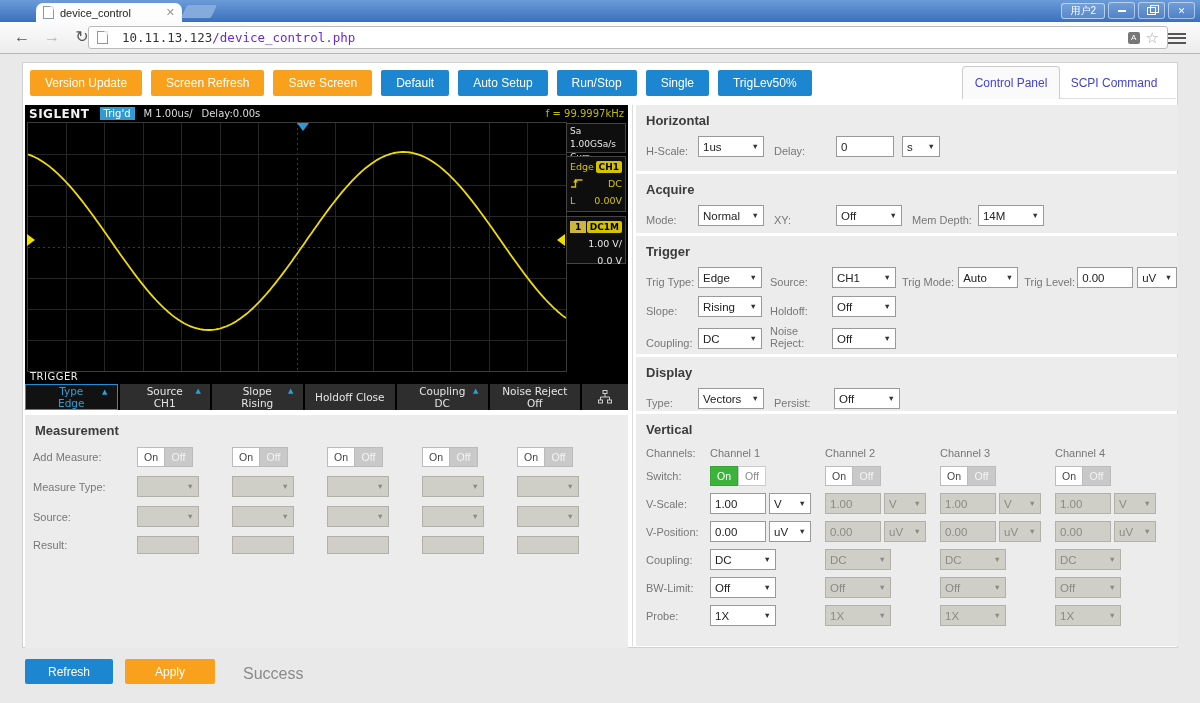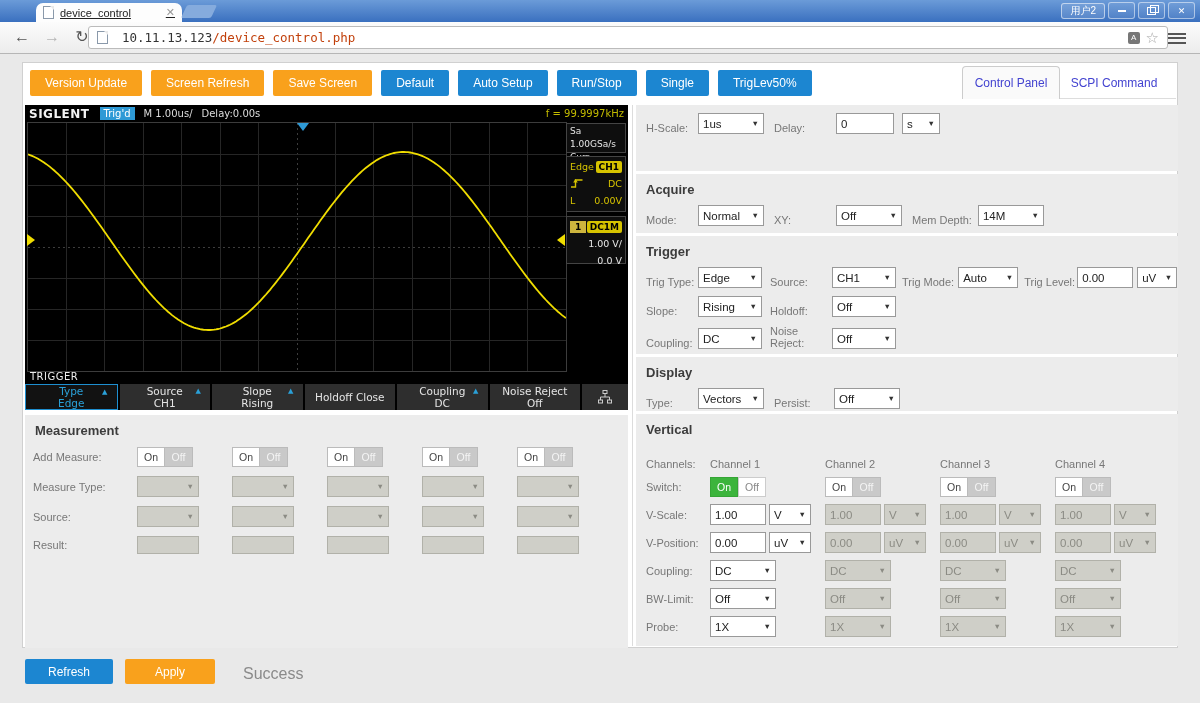--- a/index.html
+++ b/index.html
@@ -2,21 +2,21 @@
 <html><head>
 <meta charset="utf-8">
 <style>
   html,body{margin:0;padding:0;}
   #page{position:relative;width:1200px;height:703px;overflow:hidden;background:#e9e9e9;
         font-family:"Liberation Sans",sans-serif;-webkit-font-smoothing:antialiased;}
   
   #titlebar{position:absolute;left:0;top:0;width:1200px;height:22px;
             background:linear-gradient(#6b9bd8,#3a70bf);}
   #tab{position:absolute;left:36px;top:3px;width:132px;height:19px;background:#fdfdfd;
-       border-radius:7px 7px 0 0;display:flex;align-items:center;padding:0 7px;font-size:11px;color:#222;text-decoration:underline;}
+       border-radius:7px 7px 0 0;display:flex;align-items:center;padding:0 7px;font-size:11px;color:#222;}
   .doc-icon{width:9px;height:11px;border:1px solid #8a99aa;background:#fff;margin-right:6px;position:relative;flex:none;}
   .doc-icon:after{content:"";position:absolute;right:-1px;top:-1px;border:2px solid transparent;
                   border-right-color:#e9e9e9;border-top-color:#e9e9e9;}
   #tab .close{margin-left:auto;color:#999;font-size:11px;line-height:11px;}
   #newtab{position:absolute;left:184px;top:5px;width:30px;height:13px;background:#85abdd;
           transform:skewX(-25deg);border-radius:2px;}
   #winctl{position:absolute;right:5px;top:2px;display:flex;gap:3px;align-items:center;}
   .winbadge{height:14px;line-height:14px;padding:0 8px;border:1px solid rgba(255,255,255,.55);
             border-radius:3px;color:#fff;font-size:10px;background:rgba(255,255,255,.12);}
   .winbtn{width:25px;height:15px;border:1px solid rgba(255,255,255,.5);border-radius:3px;color:#fff;
@@ -24,21 +24,21 @@
   .glyph-min{width:8px;height:2px;background:#fff;}
   .glyph-restore{width:7px;height:6px;border:1px solid #fff;position:relative;}
   .glyph-restore:before{content:"";position:absolute;left:2px;top:-3px;width:7px;height:6px;border:1px solid #fff;}
   #browserbar{position:absolute;left:0;top:22px;width:1200px;height:31px;
               background:linear-gradient(#fcfcfc,#ececec);border-bottom:1px solid #b6b6b6;}
   .navico{position:absolute;top:4px;font-size:16px;color:#555;width:24px;text-align:center;line-height:22px;}
   #fwd{color:#b5b5b5;}
   #urlbox{position:absolute;left:88px;top:4px;width:1062px;height:21px;background:#fff;
           border:1px solid #bbb;border-radius:3px;display:flex;align-items:center;padding:0 8px;}
   #urltext{font-family:"DejaVu Sans Mono",monospace;font-size:12.5px;margin-left:8px;color:#333;}
-  #urltext .path{color:#c2410c;}
+  #urltext .path{color:#6d28d9;}
   #urlicons{margin-left:auto;display:flex;align-items:center;gap:6px;}
   .trans-icon{width:12px;height:12px;background:#777;border-radius:2px;color:#fff;font-size:8px;
               display:flex;align-items:center;justify-content:center;position:relative;}
   .trans-icon:before{content:"";position:absolute;left:-3px;top:3px;width:8px;height:8px;background:#a9a9a9;border-radius:1px;z-index:-1;}
   .star{color:#a8a8a8;font-size:15px;line-height:15px;}
   #menuico{position:absolute;right:14px;top:8px;width:18px;}
   #menuico div{height:2px;background:#555;margin:2.5px 0;}
   
   #card{position:absolute;left:22px;top:62px;width:1156px;height:586px;background:#fff;border:1px solid #d0d0d0;box-sizing:border-box;}
   #appbtns{position:absolute;left:30px;top:70px;display:flex;gap:9px;}
@@ -283,20 +283,21 @@
           <rect x="6" y="0.5" width="4" height="3" fill="none" stroke="#ccc"></rect>
           <rect x="1.5" y="10" width="4" height="3" fill="none" stroke="#ccc"></rect>
           <rect x="10.5" y="10" width="4" height="3" fill="none" stroke="#ccc"></rect>
           <path d="M8 3.5 V7 M3.5 10 V7 H12.5 V10" fill="none" stroke="#ccc"></path>
         </svg>
       </div>
     </div>
   </div>
 
   <div class="sec" id="sec-horizontal">
+    <h3>Horizontal</h3>
     <div class="row">
       <span class="lbl" style="width:52px;">H-Scale:</span>
       <div class="sel" style="width:66px;">
           <span>1us</span>
           <span class="caret">▼</span>
         </div>
       <span class="lbl" style="width:44px;margin-left:10px;">Delay:</span>
       <input class="inp" style="width: 58px; margin-left: 18px;" value="0">
       <div class="sel" style="width:38px;margin-left:8px;">
           <span>s</span>
@@ -388,21 +389,21 @@
       <span class="lbl" style="width:48px;margin-left:10px;">Persist:</span>
       <div class="sel" style="width:66px;margin-left:12px;">
           <span>Off</span>
           <span class="caret">▼</span>
         </div>
     </div>
   </div>
 
   <div class="sec" id="sec-vertical">
     <h3>Vertical</h3>
-    <div class="vgrid" style="margin-top:21px;">
+    <div class="vgrid" style="margin-top:10px;">
       <span>Channels:</span>
       <span>Channel 1</span>
       <span>Channel 2</span>
       <span>Channel 3</span>
       <span>Channel 4</span>
     </div>
     <div class="vgrid">
       <span>Switch:</span>
       <div class="tg green">
           <span class="on">On</span>

